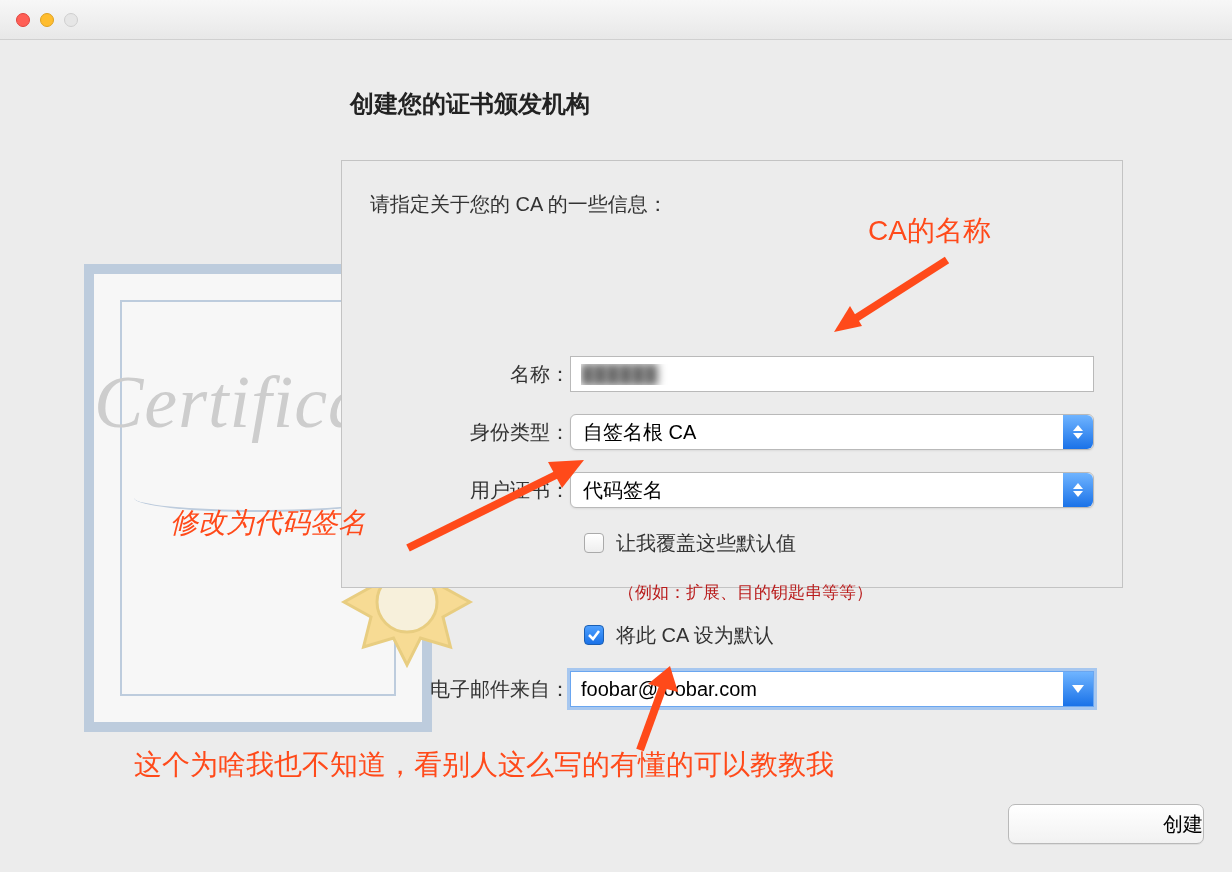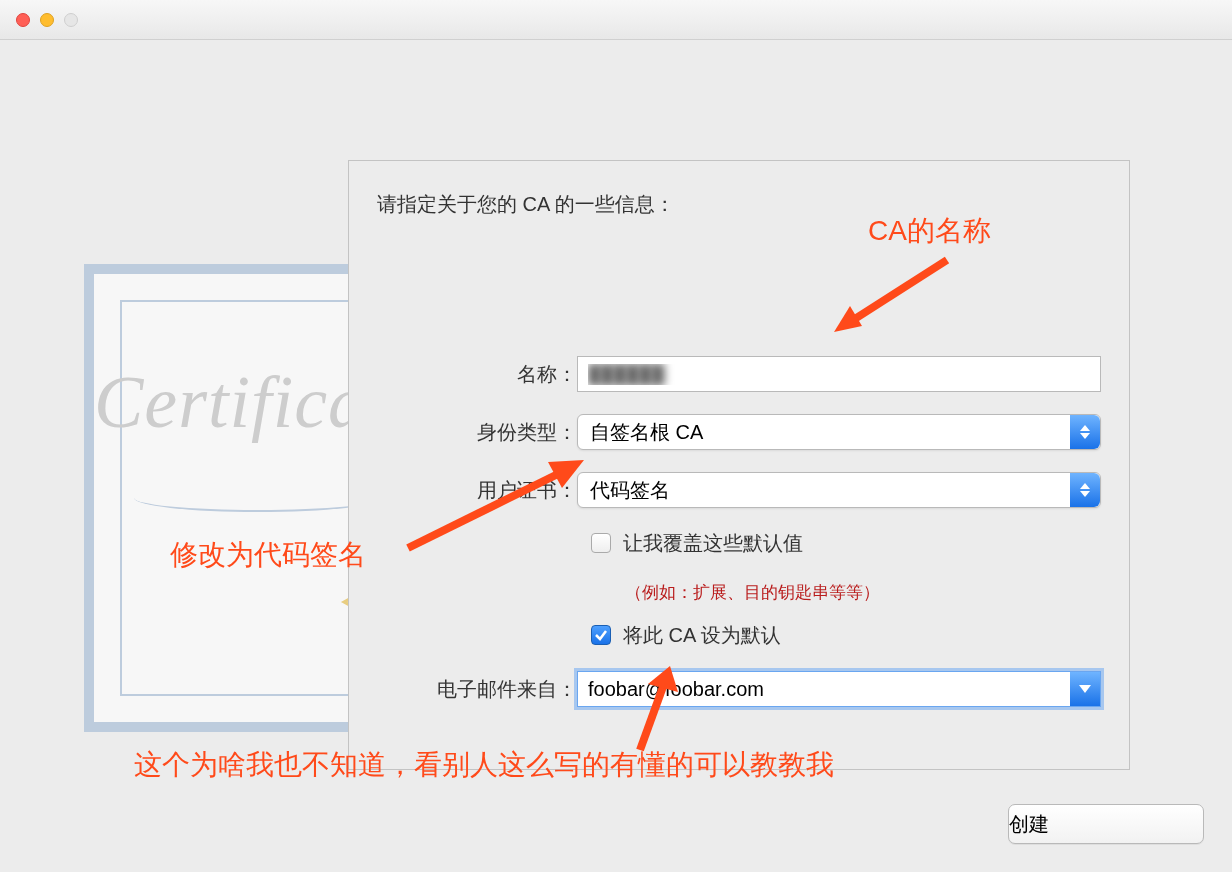--- a/index.html
+++ b/index.html
@@ -49,23 +49,23 @@
       position: absolute;
       top: 48px;
       left: 350px;
       font-size: 24px;
       font-weight: 700;
       color: #222;
     }
     .panel {
       position: absolute;
       top: 120px;
-      left: 348px;
+      left: 341px;
       width: 782px;
-      height: 610px;
+      height: 428px;
       border: 1px solid #c3c3c3;
       background: #ececec;
       padding: 30px 28px;
     }
     .panel-subtitle {
       font-size: 20px;
       color: #333;
       margin-bottom: 28px;
     }
     .form-row {
@@ -177,21 +177,21 @@
     .create-btn {
       position: absolute;
       right: 28px;
       bottom: 28px;
       width: 196px;
       height: 40px;
       border: 1px solid #b9b9b9;
       border-radius: 7px;
       background: linear-gradient(#ffffff,#f2f2f2);
       font-size: 20px;
-      display: flex; align-items: center; justify-content: flex-start;
+      display: flex; align-items: center; justify-content: flex-end;
       box-shadow: 0 1px 0 rgba(0,0,0,0.06);
     }
     
     .cert-bg {
       position: absolute;
       left: 84px; top: 224px;
       width: 348px; height: 468px;
       background: #fff;
       border: 10px solid #9fb7d4;
       opacity: 0.6;
@@ -251,20 +251,21 @@
       <div class="cert-word">Certificate</div>
       <div class="cert-swirl"></div>
       <div class="badge">
         <svg viewBox="0 0 100 100">
           <polygon class="badge-star" points="50,2 59,20 79,14 74,34 92,44 74,54 79,74 59,68 50,86 41,68 21,74 26,54 8,44 26,34 21,14 41,20"></polygon>
           <circle cx="50" cy="44" r="20" fill="#fff4d0" stroke="#e6b93a" stroke-width="2"></circle>
         </svg>
       </div>
     </div>
 
+    <div class="page-title">创建您的证书颁发机构</div>
 
     <div class="panel">
       <div class="panel-subtitle">请指定关于您的 CA 的一些信息：</div>
 
       <div style="height: 110px"></div>
 
       <div class="form-row">
         <div class="form-label">名称：</div>
         <input class="text-input blurred" value="██████" style="">
       </div>
@@ -333,21 +334,21 @@
     <div class="create-btn">
       <span>创建</span>
     </div>
 
     <div class="anno anno-text" style="left: 868px; top: 172px;">CA的名称</div>
     <svg class="anno anno-arrow" style="left: 822px; top: 210px;" width="140" height="90">
       <line x1="125" y1="10" x2="28" y2="72"></line>
       <polygon points="12,82 40,76 28,56"></polygon>
     </svg>
 
-    <div class="anno anno-text" style="left: 170px; top: 496px;">修改为代码签名</div>
+    <div class="anno anno-text" style="left: 170px; top: 464px; font-style: italic;">修改为代码签名</div>
     <svg class="anno anno-arrow" style="left: 398px; top: 408px;" width="200" height="110">
       <line x1="10" y1="100" x2="168" y2="22"></line>
       <polygon points="186,12 150,14 164,40"></polygon>
     </svg>
 
     <svg class="anno anno-arrow" style="left: 600px; top: 620px;" width="90" height="100">
       <line x1="40" y1="90" x2="64" y2="24"></line>
       <polygon points="70,6 48,24 78,32"></polygon>
     </svg>
     <div class="anno anno-text" style="left: 134px; top: 706px; width: 1020px;">这个为啥我也不知道，看别人这么写的有懂的可以教教我</div>

